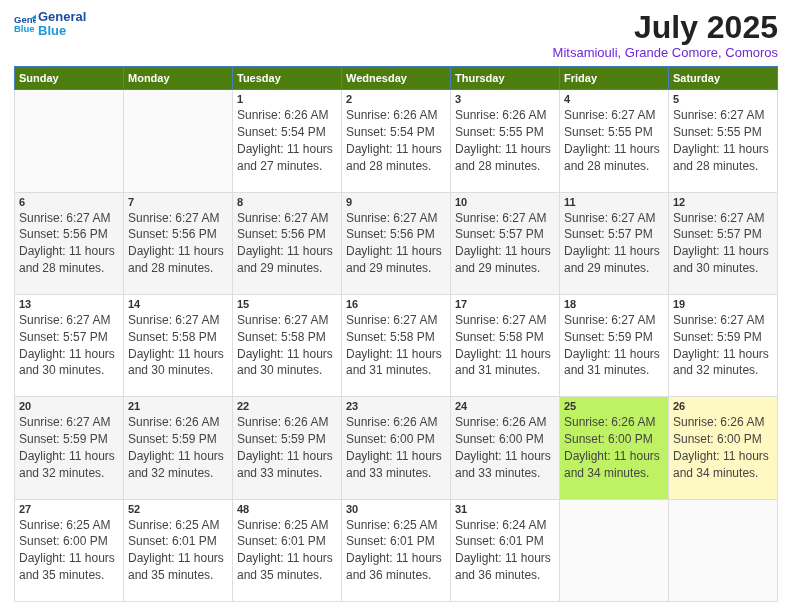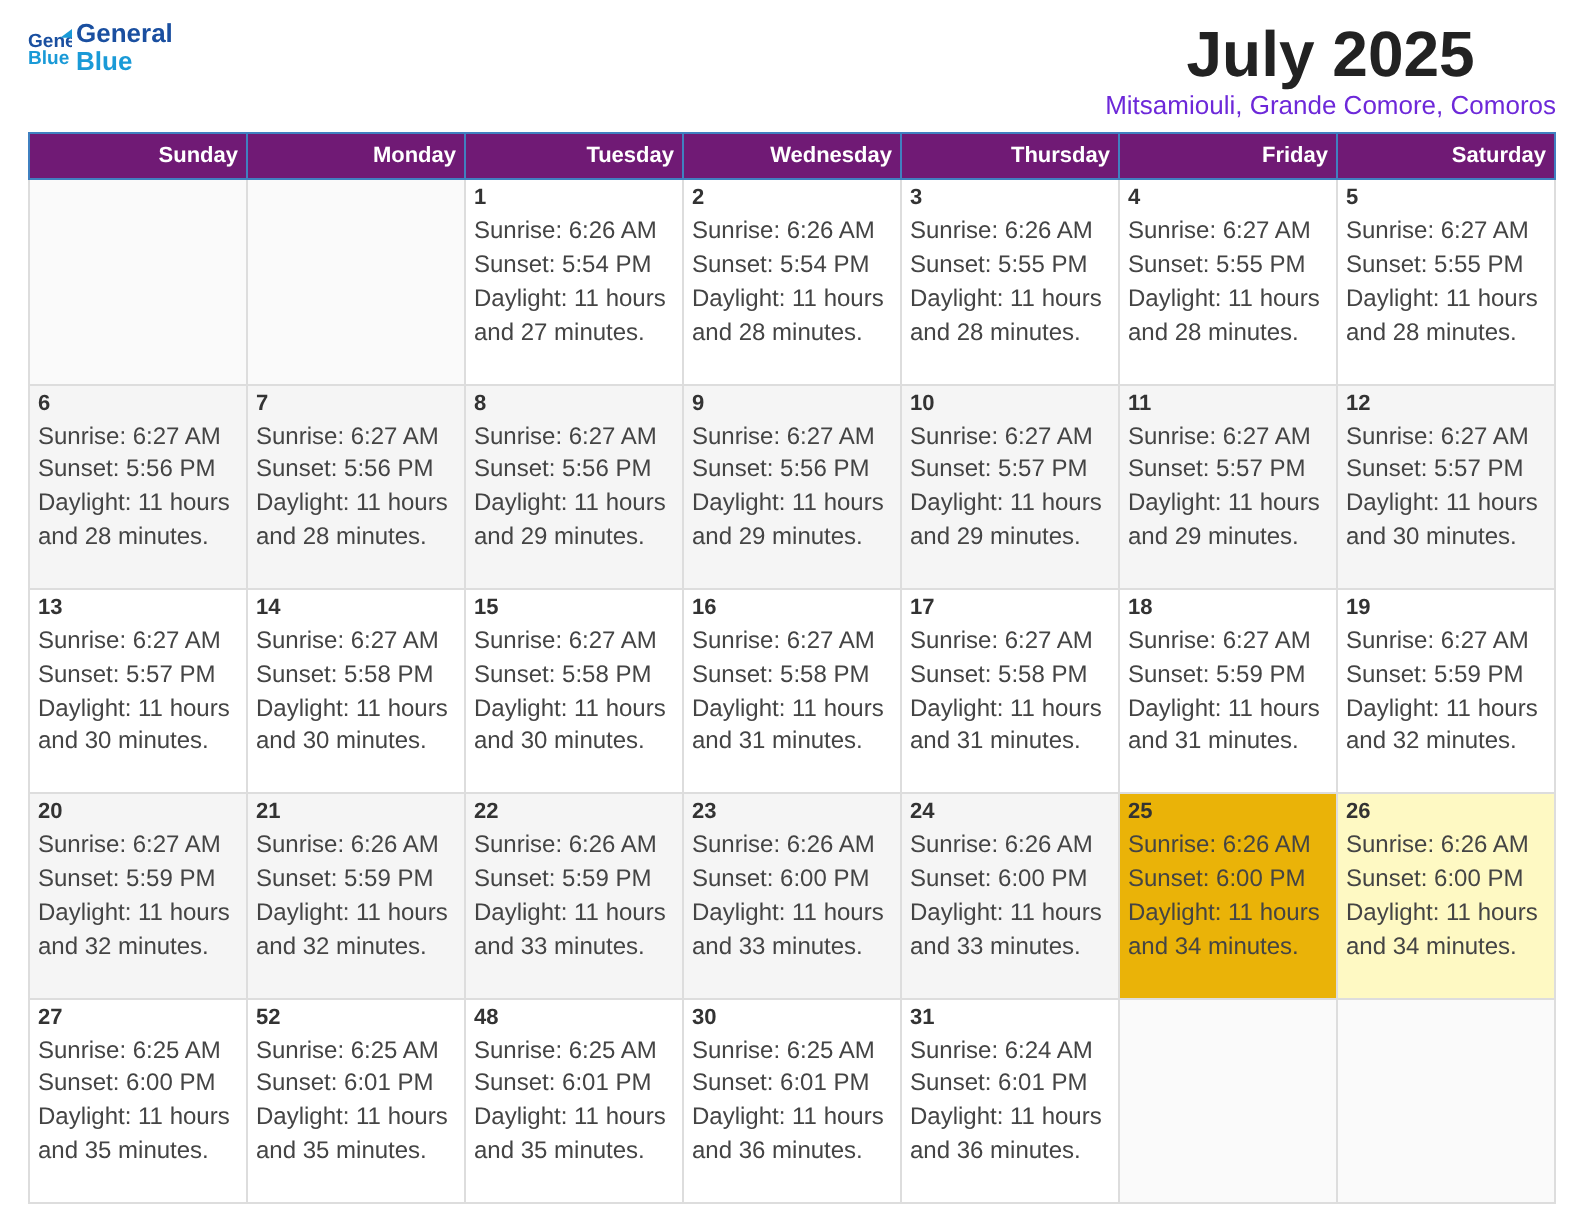--- a/index.html
+++ b/index.html
@@ -26,21 +26,21 @@
     .logo {
       display: flex;
       align-items: center;
       gap: 2px;
     }
     .logo-icon {
       width: 22px;
       height: 22px;
     }
     .title-block {
-      text-align: center;
+      text-align: right;
     }
     .main-title {
       font-size: 32px;
       font-weight: bold;
       color: #222;
       line-height: 1.1;
     }
     .subtitle {
       font-size: 13px;
       color: #6d28d9;
@@ -79,21 +79,21 @@
     .day-info {
       font-size: 12px;
       color: #444;
       line-height: 1.4;
     }
     .empty-cell {
       background: #fafafa;
     }
     tr:nth-child(odd) td { background-color: #fff; }
     tr:nth-child(even) td { background-color: #f5f5f5; }
-    .calendar thead tr th { background-color: #701a75; text-align: right; }
+    .calendar thead tr th { background-color: #4d7c0f; }
   </style>
 </head>
 <body>
 
 <div class="page">
   <div class="header">
     <div class="logo">
       <svg class="logo-icon" viewBox="0 0 30 30">
         <text x="0" y="14" font-size="13" font-weight="bold" fill="#1a4fa0">General</text>
         <text x="0" y="26" font-size="13" font-weight="bold" fill="#1a9ad7">Blue</text>
@@ -221,21 +221,21 @@
             <div class="day-info">Sunrise: 6:26 AM<br>Sunset: 5:59 PM<br>Daylight: 11 hours and 33 minutes.</div>
           </td>
           <td style="background: rgb(245, 245, 245);">
             <span class="day-number">23</span>
             <div class="day-info">Sunrise: 6:26 AM<br>Sunset: 6:00 PM<br>Daylight: 11 hours and 33 minutes.</div>
           </td>
           <td style="background: rgb(245, 245, 245);">
             <span class="day-number">24</span>
             <div class="day-info">Sunrise: 6:26 AM<br>Sunset: 6:00 PM<br>Daylight: 11 hours and 33 minutes.</div>
           </td>
-          <td style="background: #eab308;">
+          <td style="background: #bef264;">
             <span class="day-number">25</span>
             <div class="day-info">Sunrise: 6:26 AM<br>Sunset: 6:00 PM<br>Daylight: 11 hours and 34 minutes.</div>
           </td>
           <td style="background: #fef9c3;">
             <span class="day-number">26</span>
             <div class="day-info">Sunrise: 6:26 AM<br>Sunset: 6:00 PM<br>Daylight: 11 hours and 34 minutes.</div>
           </td>
         </tr>
         <tr>
           <td>

